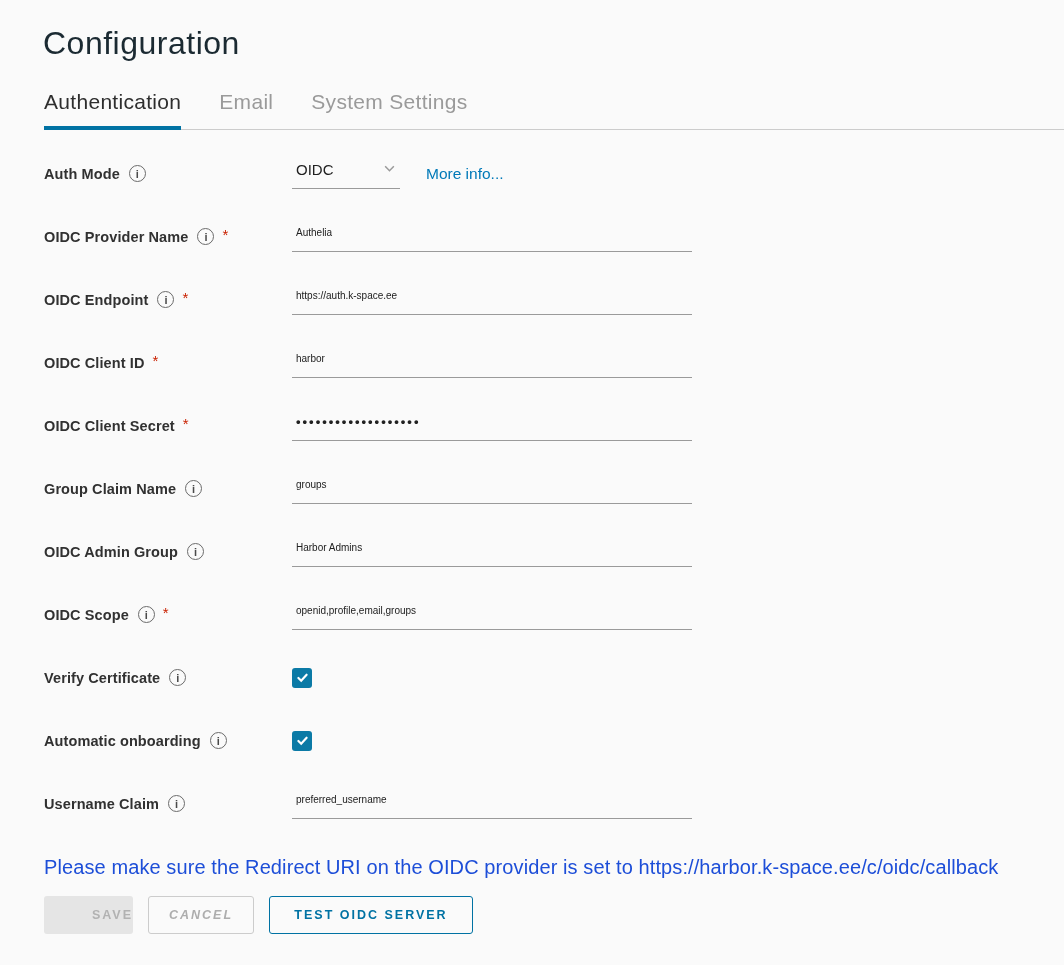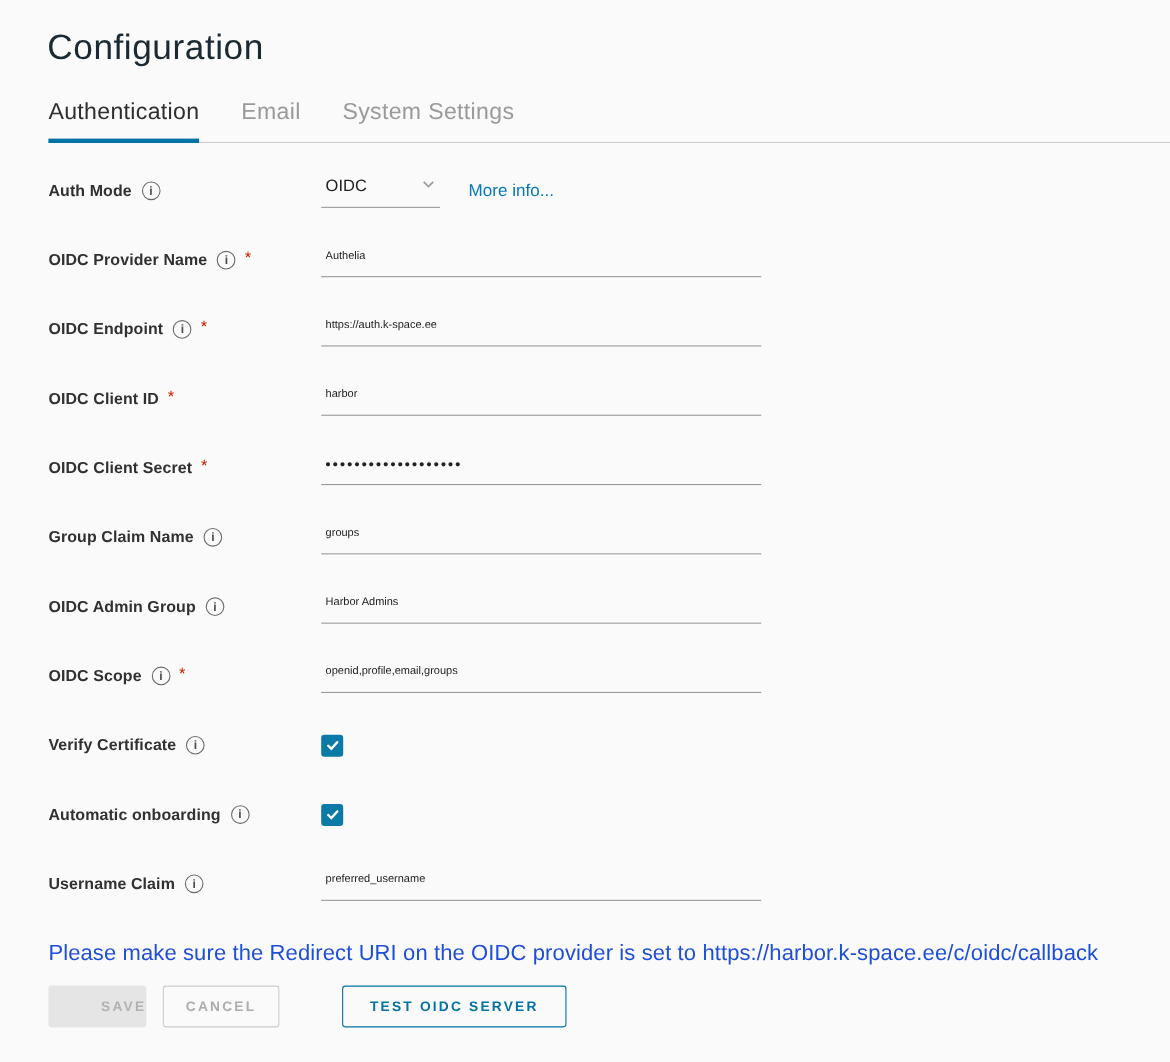--- a/index.html
+++ b/index.html
@@ -155,27 +155,27 @@
     cursor: not-allowed;
     padding: 0;
     text-align: right;
   }
   .btn-cancel {
     width: 106px;
     border: 1px solid #cccccc;
     color: #adadad;
     cursor: not-allowed;
     padding: 0;
+    font-style: italic;
   }
   .btn-test {
     width: 204px;
     border: 1px solid #0072a3;
     color: #0072a3;
     padding: 0;
-    margin-left: 42px;
   }
 </style>
 </head>
 <body>
 
 <div class="page">
   <h1 class="page-title">Configuration</h1>
 
   <div class="tabs">
       <div class="tab active">Authentication</div>

